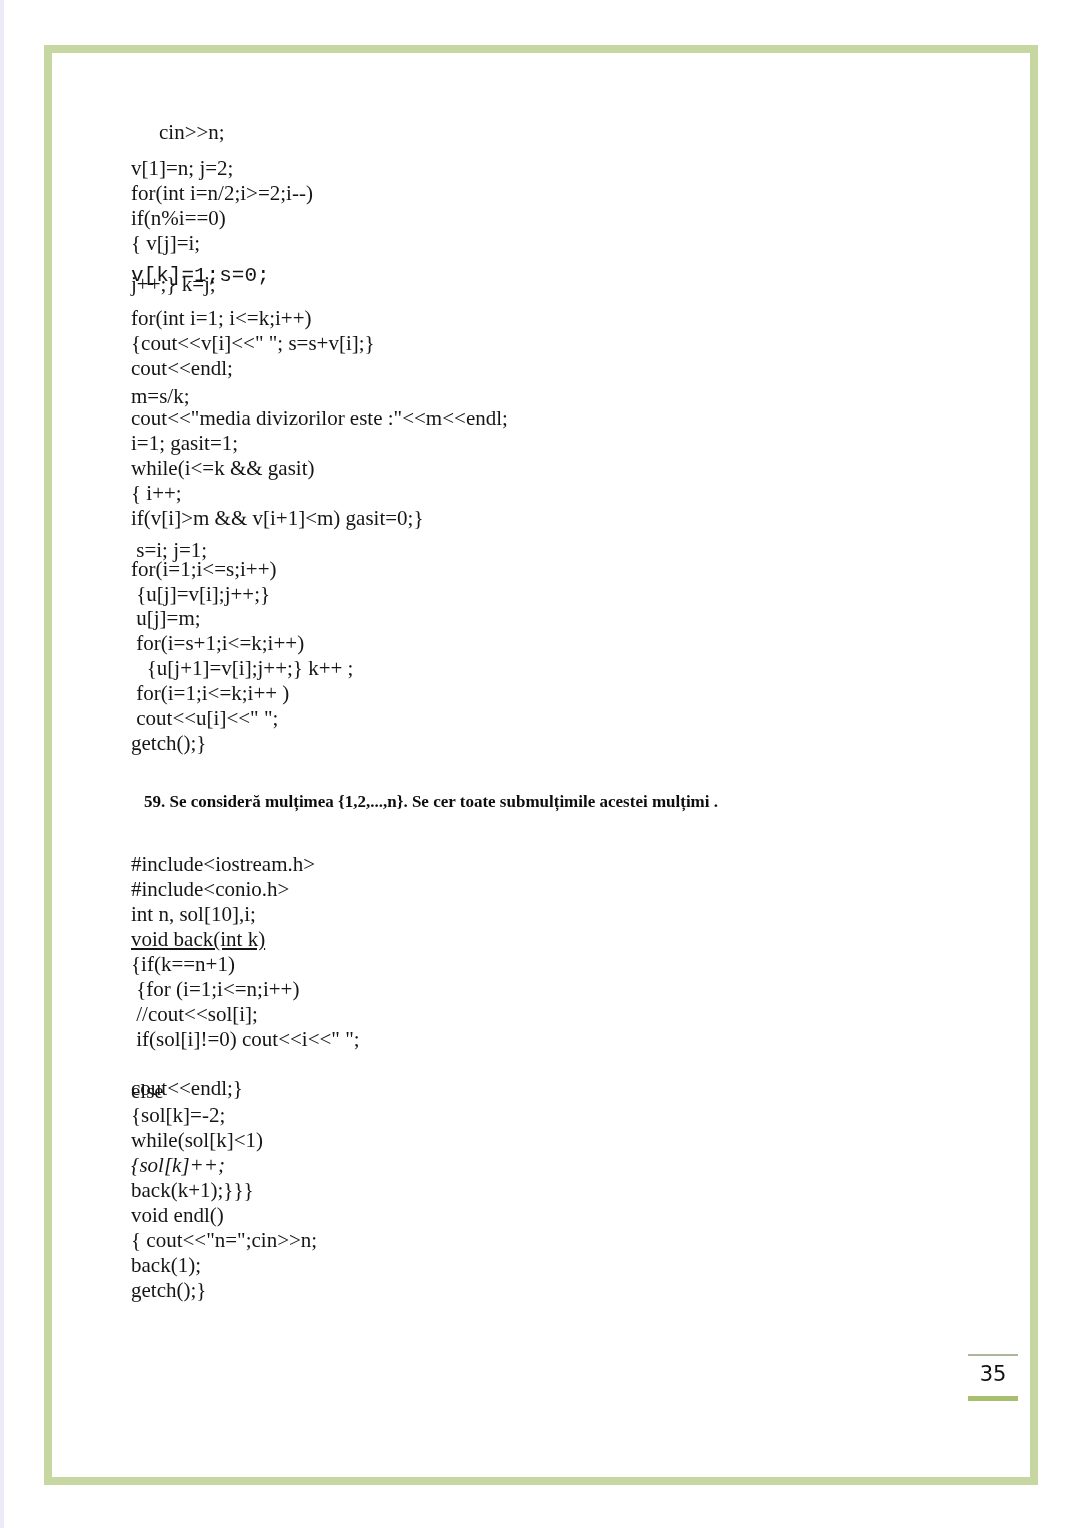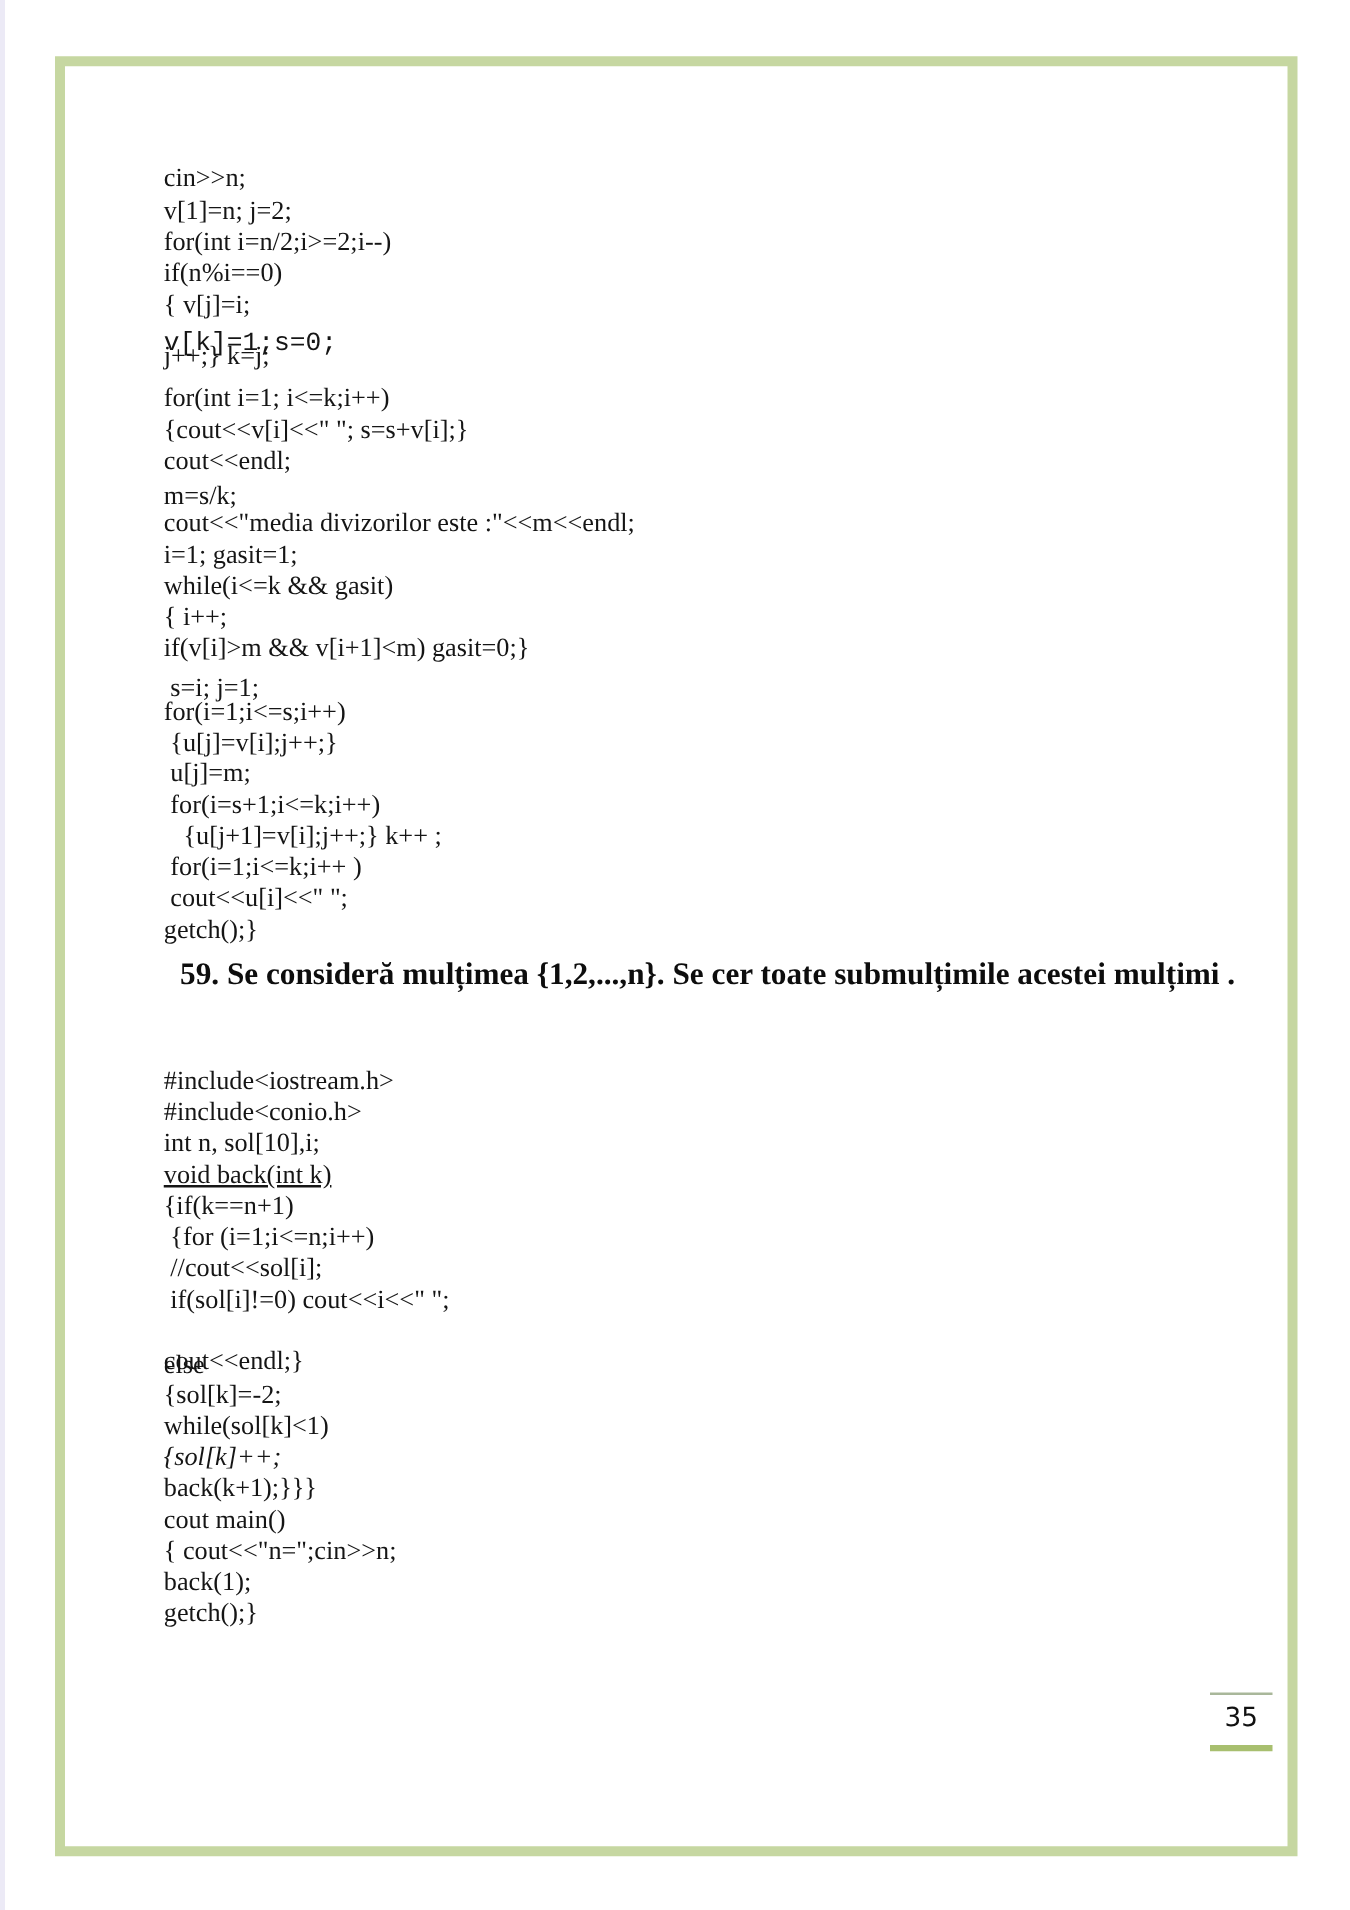--- a/index.html
+++ b/index.html
@@ -17,22 +17,22 @@
     position: absolute; left: 44px; top: 45px;
     width: 978px; height: 1424px;
     border: 8px solid #c6d7a1;
   }
   .line {
     position: absolute; left: 131px;
     font-size: 21px; line-height: 24px; white-space: pre;
     color: #151515;
   }
   .heading {
-    position: absolute; left: 144px; top: 766px;
-    font-size: 25px; font-weight: bold; white-space: pre; color: #0d0d0d;
+    position: absolute; left: 144px; top: 792px;
+    font-size: 17px; font-weight: bold; white-space: pre; color: #0d0d0d;
   }
   .page-num-box {
     position: absolute; left: 968px; top: 1354px; width: 50px; height: 48px;
   }
   .page-num-top {
     position: absolute; left: 0; top: 0; width: 50px; height: 2px; background: #a9b79a;
   }
   .page-num-bottom {
     position: absolute; left: 0; top: 42px; width: 50px; height: 5px; background: #a8bf6f;
   }
@@ -42,21 +42,21 @@
     font-size: 21px; color: #111;
   }
 </style>
 </head>
 <body>
 
 <div class="left-strip"></div>
 <div class="page-border"></div>
 
 <div id="code1">
-    <div class="line" style="top: 130px;">cin&gt;&gt;n;</div>
+    <div class="line" style="top: 120px; margin-left: 28px;">cin&gt;&gt;n;</div>
     <div class="line" style="top: 156px;">v[1]=n; j=2;</div>
     <div class="line" style="top: 181px;">for(int i=n/2;i&gt;=2;i--)</div>
     <div class="line" style="top: 206px;">if(n%i==0)</div>
     <div class="line" style="top: 231px;">{ v[j]=i;</div>
     <div class="line" style="top: 272px;">j++;} k=j;</div>
     <div class="line" style="top: 264px; font-family: Liberation Mono, monospace;">v[k]=1;s=0;</div>
     <div class="line" style="top: 306px;">for(int i=1; i&lt;=k;i++)</div>
     <div class="line" style="top: 331px;">{cout&lt;&lt;v[i]&lt;&lt;" "; s=s+v[i];}</div>
     <div class="line" style="top: 356px;">cout&lt;&lt;endl;</div>
     <div class="line" style="top: 384px; text-align: center;">m=s/k;</div>
@@ -86,21 +86,21 @@
     <div class="line" style="top: 952px;">{if(k==n+1)</div>
     <div class="line" style="top: 977px;"> {for (i=1;i&lt;=n;i++)</div>
     <div class="line" style="top: 1002px;"> //cout&lt;&lt;sol[i];</div>
     <div class="line" style="top: 1027px;"> if(sol[i]!=0) cout&lt;&lt;i&lt;&lt;" ";</div>
     <div class="line" style="top: 1076px;">cout&lt;&lt;endl;}</div>
     <div class="line" style="top: 1079px;">else</div>
     <div class="line" style="top: 1103px;">{sol[k]=-2;</div>
     <div class="line" style="top: 1128px;">while(sol[k]&lt;1)</div>
     <div class="line" style="top: 1153px; font-style: italic;">{sol[k]++;</div>
     <div class="line" style="top: 1178px;">back(k+1);}}}</div>
-    <div class="line" style="top: 1203px;">cout main()</div>
+    <div class="line" style="top: 1203px;">void endl()</div>
     <div class="line" style="top: 1228px;">{ cout&lt;&lt;"n=";cin&gt;&gt;n;</div>
     <div class="line" style="top: 1253px;">back(1);</div>
     <div class="line" style="top: 1278px;">getch();}</div>
   </div>
 
 <div class="page-num-box">
   <div class="page-num-top"></div>
   <div class="page-num">35</div>
   <div class="page-num-bottom"></div>
 </div>

